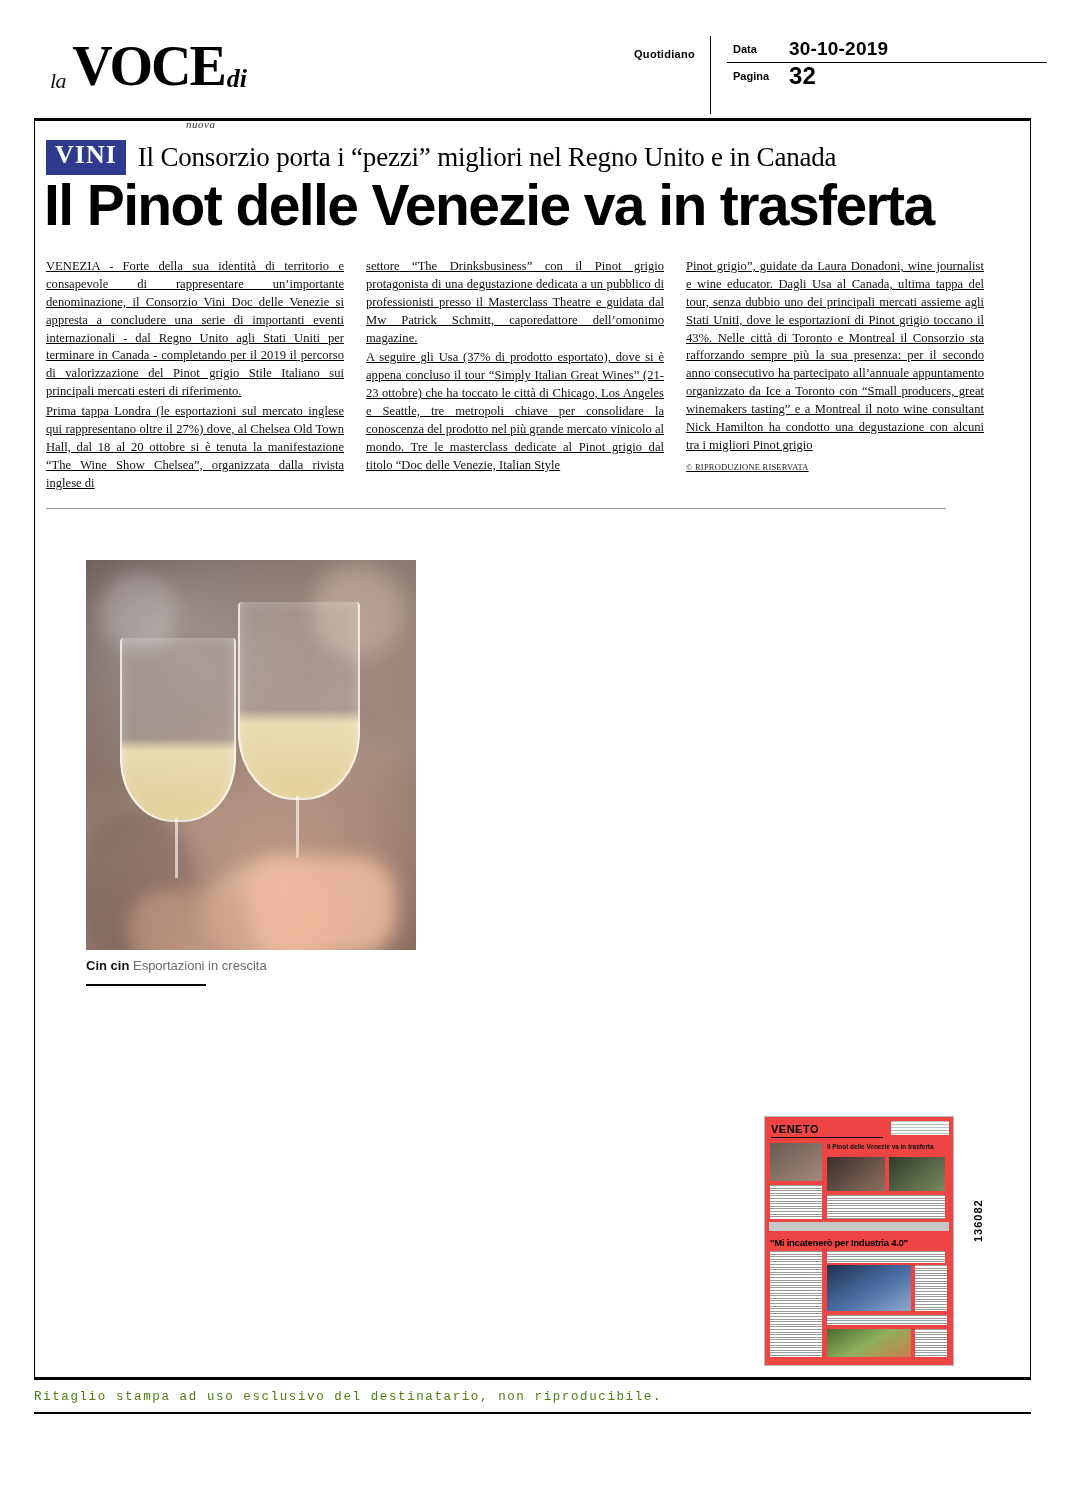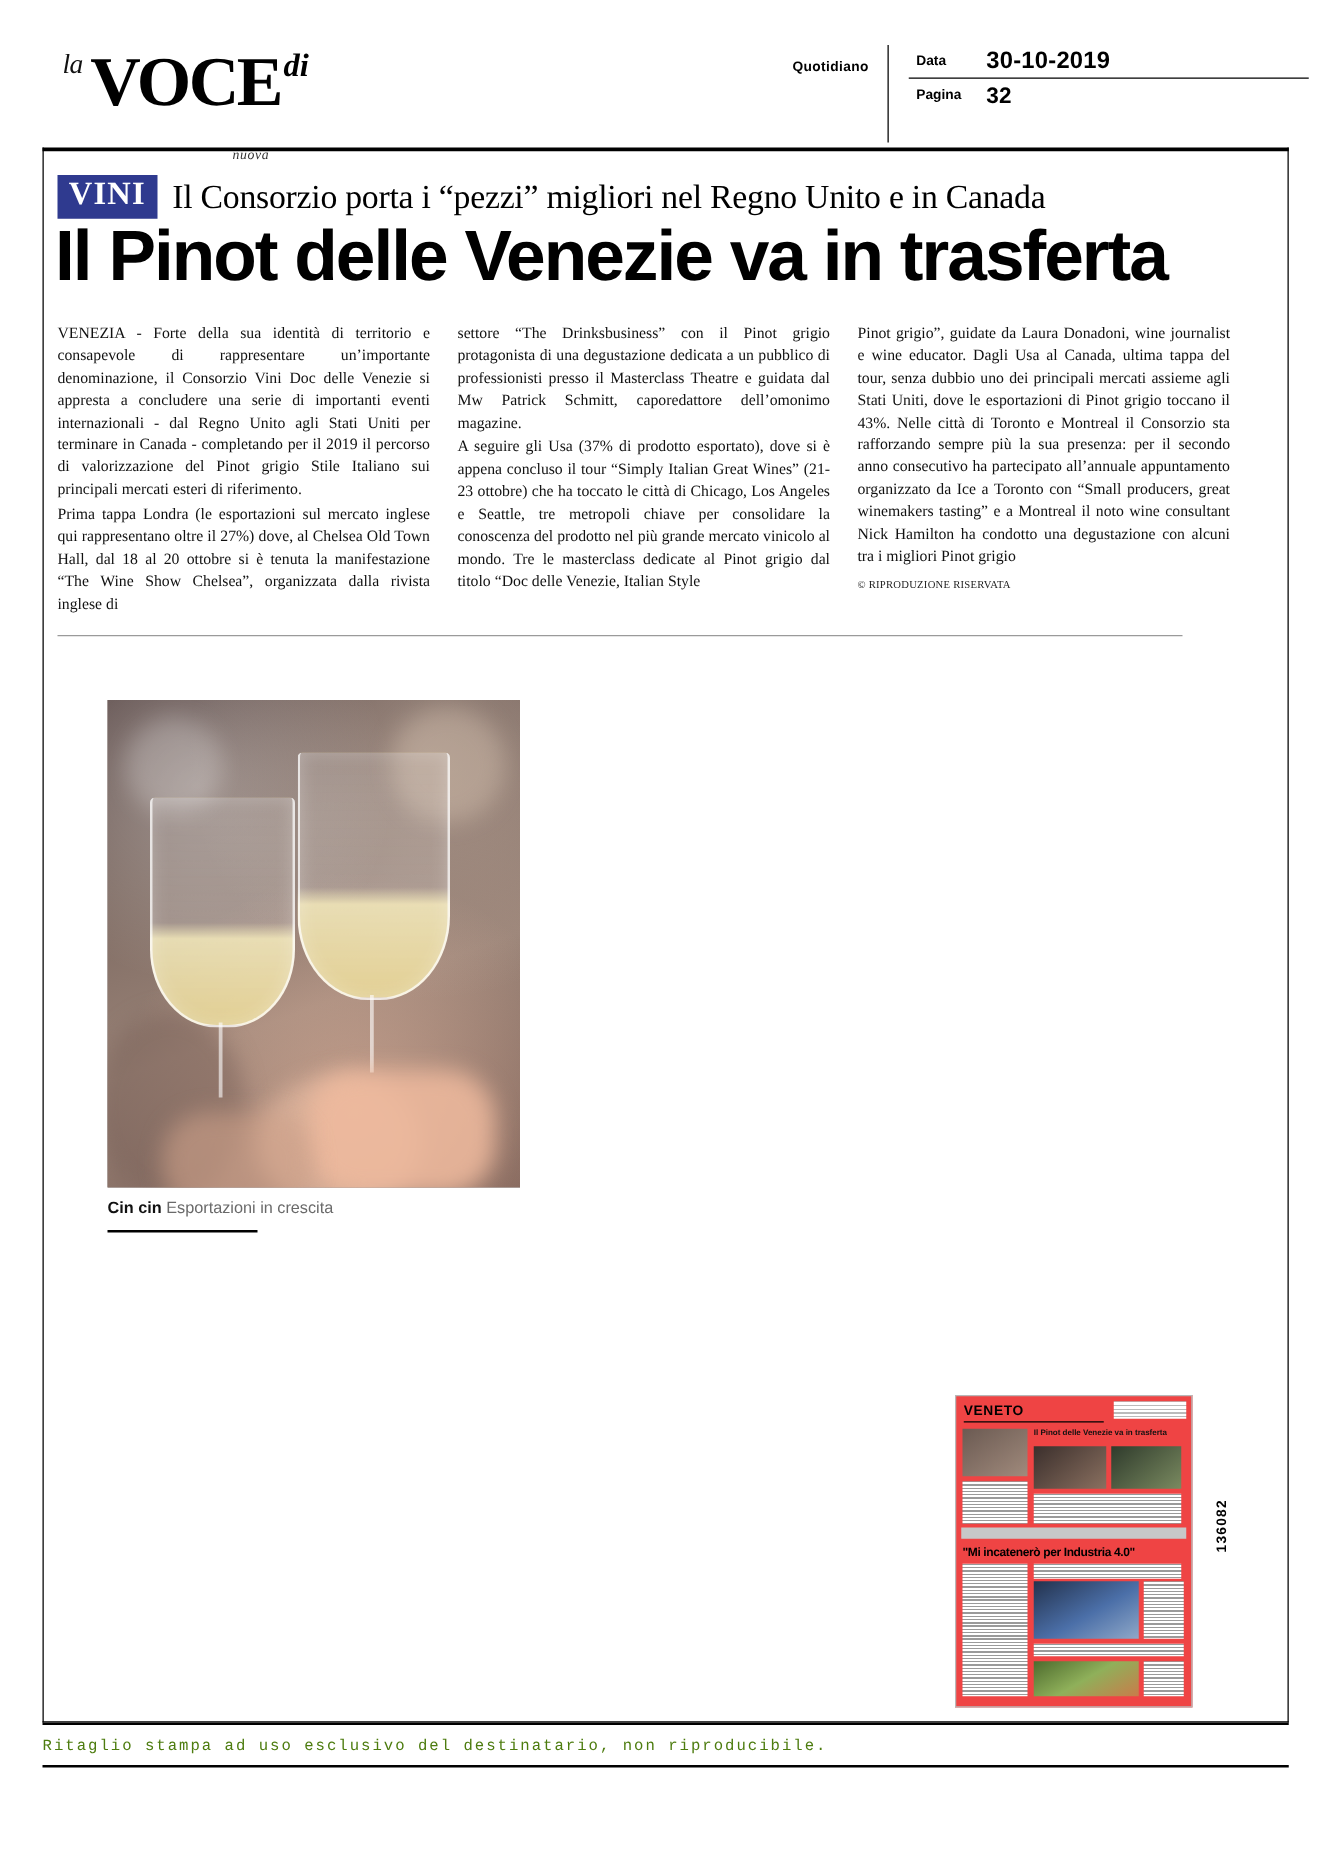--- a/index.html
+++ b/index.html
@@ -26,21 +26,21 @@
   .masthead {
     position: absolute;
     left: 34px; top: 30px;
     width: 997px;
     height: 82px;
   }
   .logo-wrap {
     position: absolute;
     left: 16px; top: 8px;
     display: flex;
-    align-items: flex-start;
+    align-items: flex-end;
     font-family: "Liberation Serif", serif;
   }
   .logo-la {
     font-style: italic;
     font-size: 22px;
     color: #111;
     margin-right: 6px;
     letter-spacing: -0.5px;
   }
   .logo-voce {
@@ -106,21 +106,21 @@
     width: 62px;
     padding-left: 6px;
     box-sizing: border-box;
   }
   .meta-value {
     font-family: "Liberation Sans", sans-serif;
     font-size: 19px;
     font-weight: bold;
     letter-spacing: 0.2px;
   }
-  .meta-value.small { font-size: 18px; }
+  .meta-value.small { font-size: 24px; }
 
   .rule-thick {
     position: absolute;
     left: 34px; top: 118px;
     width: 997px;
     height: 3px;
     background: #000;
   }
 
   
@@ -171,20 +171,21 @@
     white-space: nowrap;
   }
 
   
   .cols {
     position: absolute;
     left: 46px; top: 258px;
     width: 940px;
     display: flex;
     gap: 22px;
+    text-decoration: underline;
   }
   .col {
     width: 298px;
     font-family: "Liberation Serif", serif;
     font-size: 12.6px;
     line-height: 1.42;
     text-align: justify;
     color: #111;
   }
   .col p { margin: 0 0 0 0; }

